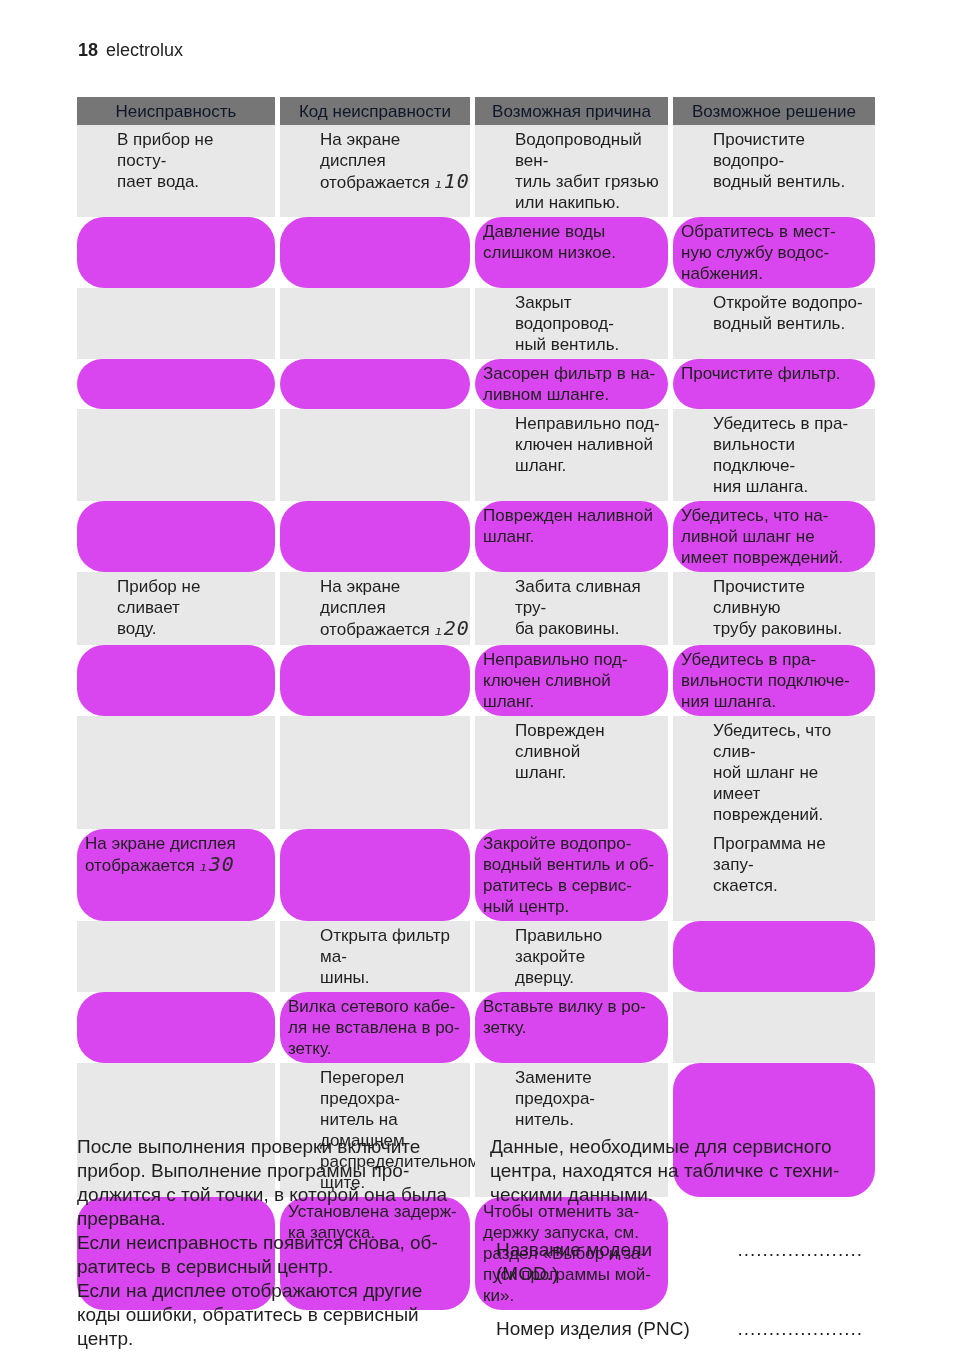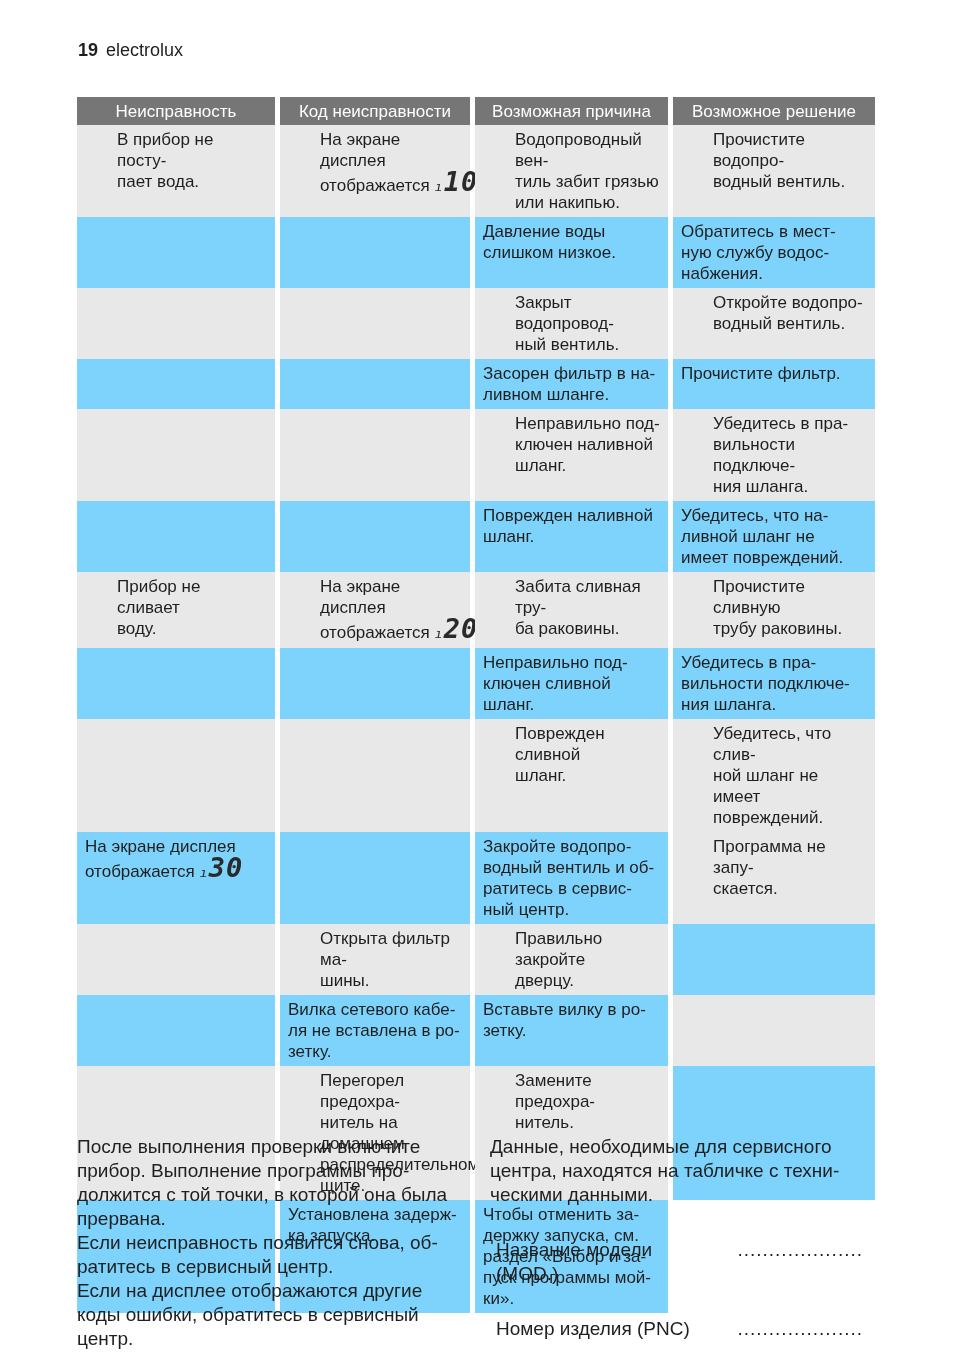--- a/index.html
+++ b/index.html
@@ -19,40 +19,40 @@
   .page-number { font-weight:bold; margin-right:8px; }
   .brand { font-weight:normal;margin-top:19px; }
 
   .trouble-table {
     position:absolute; top:97px; left:77px; width:798px;
     display:grid;
     grid-template-columns:198px 190px 193px 202px;
     column-gap:5px;
   }
   .hcell {
-    background:#767676; color:#ffffff;
+    background:#767676; color:#0f172a;
     font-size:17px; line-height:21px;
     text-align:center; padding:4px 2px 3px 2px;
   }
   .cell {
     font-size:17px; line-height:21px;
     padding:4px 8px 4px 8px;
   }
   .cell.light { background:#e8e8e8;padding-left:40px; }
-  .cell.dark  { background:#7dd3fc; }
+  .cell.dark  { background:#d946ef;border-radius:27px; }
   .pre { white-space:pre-line; }
   .code-l1, .code-line2 { display:block; }
   .seg {
     font-family:"DejaVu Sans Mono", monospace;
     font-style:italic;
     color:#2a2a2a;
     white-space:nowrap;
   }
   .seg-tick { font-size:13px; margin:0 1px 0 5px; }
-  .seg-digits { font-size:27px; letter-spacing:1px;font-weight:bold; }
+  .seg-digits { font-size:20px; letter-spacing:1px; }
 
   .bottom {
     position:absolute; top:1135px; left:77px; width:798px;
     display:flex; column-gap:27px;
     font-size:19px; line-height:24px;
   }
   .bottom-left  { width:386px; }
   .bottom-right { width:385px; }
   .para { white-space:pre-line; }
   .field {
@@ -61,21 +61,21 @@
   }
   .field-label { white-space:pre-line; }
   .field-dots { padding-right:12px; letter-spacing:1px; }
 </style>
 </head>
 <body>
 
 <div class="page">
 
   <div class="page-header">
-    <span class="page-number">19</span><span class="brand">electrolux</span>
+    <span class="page-number">18</span><span class="brand">electrolux</span>
   </div>
 
   <div class="trouble-table">
     <div class="hcell">Неисправность</div>
     <div class="hcell">Код неисправности</div>
     <div class="hcell">Возможная причина</div>
     <div class="hcell">Возможное решение</div>
 
     <div class="cell c-m pre light">В прибор не посту-
 пает вода.</div>

